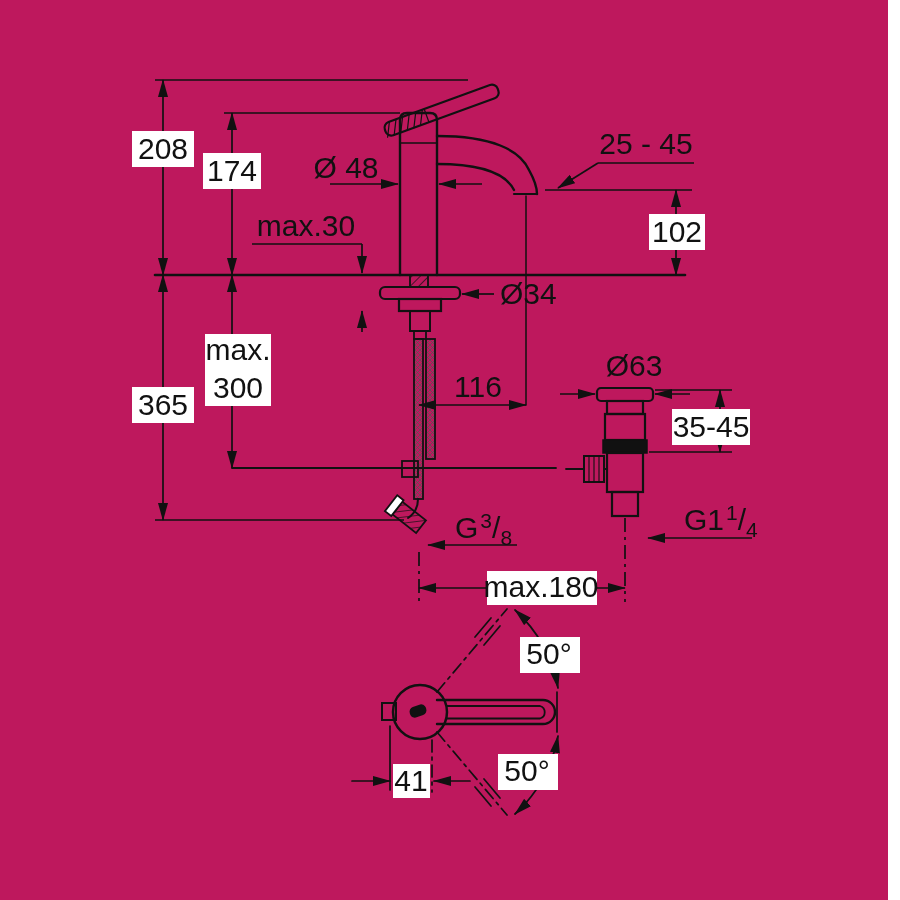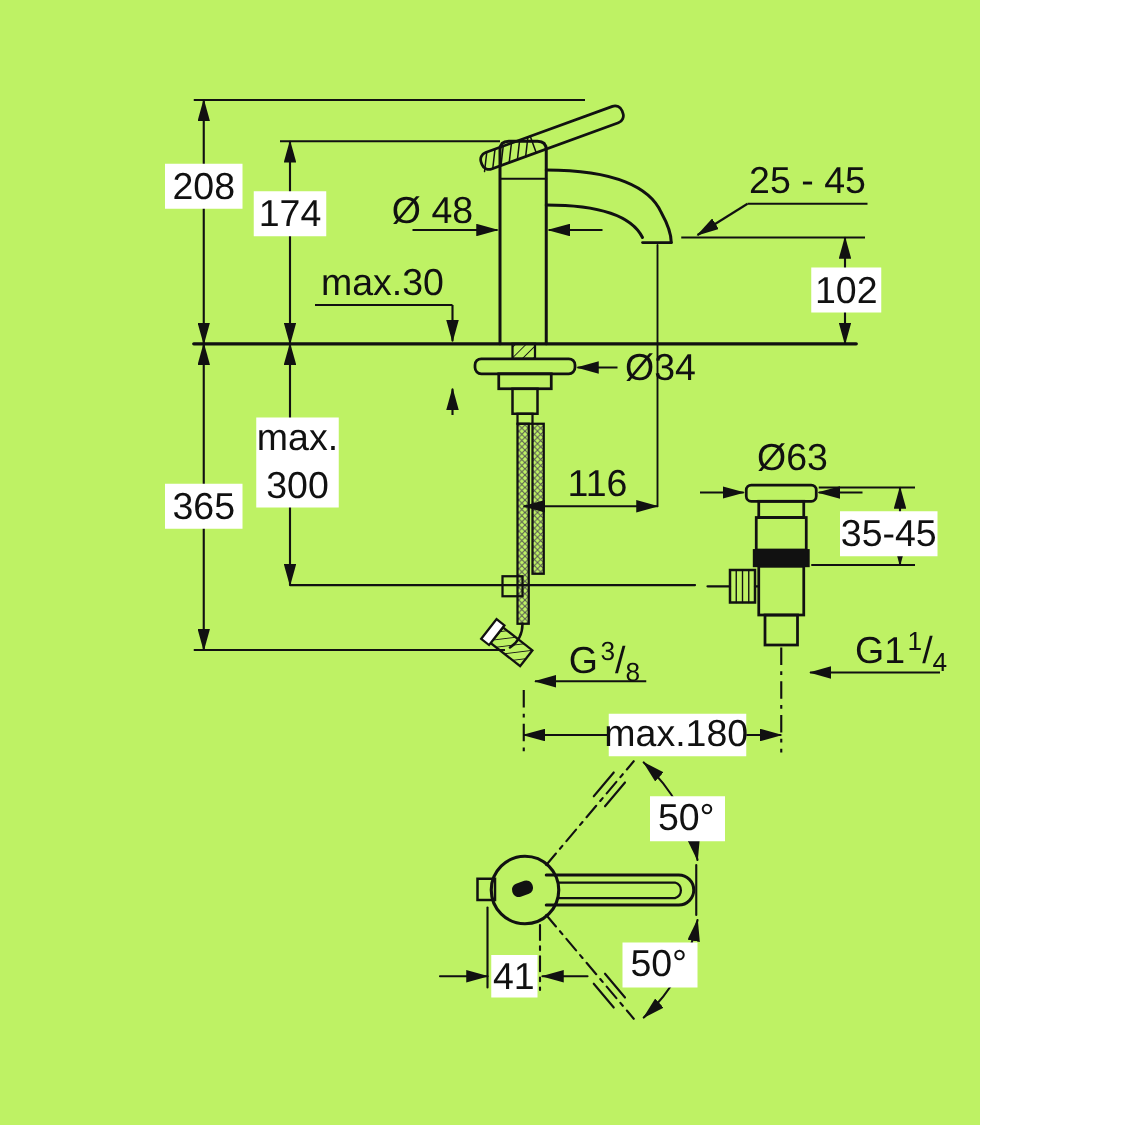--- a/index.html
+++ b/index.html
@@ -2,23 +2,23 @@
 <html><head>
 <meta charset="utf-8">
 <style>
   html, body {
     margin: 0;
     padding: 0;
     background: #ffffff;
     font-family: "Liberation Sans", sans-serif;
   }
   #canvas {
-    width: 784px;
+    width: 888px;
     height: 900px;
-    background: #bef264;
+    background: #be185d;
     position: relative;
     overflow: hidden;
   }
   svg { display: block; }
   text {
     font-family: "Liberation Sans", "DejaVu Sans", sans-serif;
     fill: #111111;
   }
   .lbl  { font-size: 30px; }
   .lblS { font-size: 21px; }

